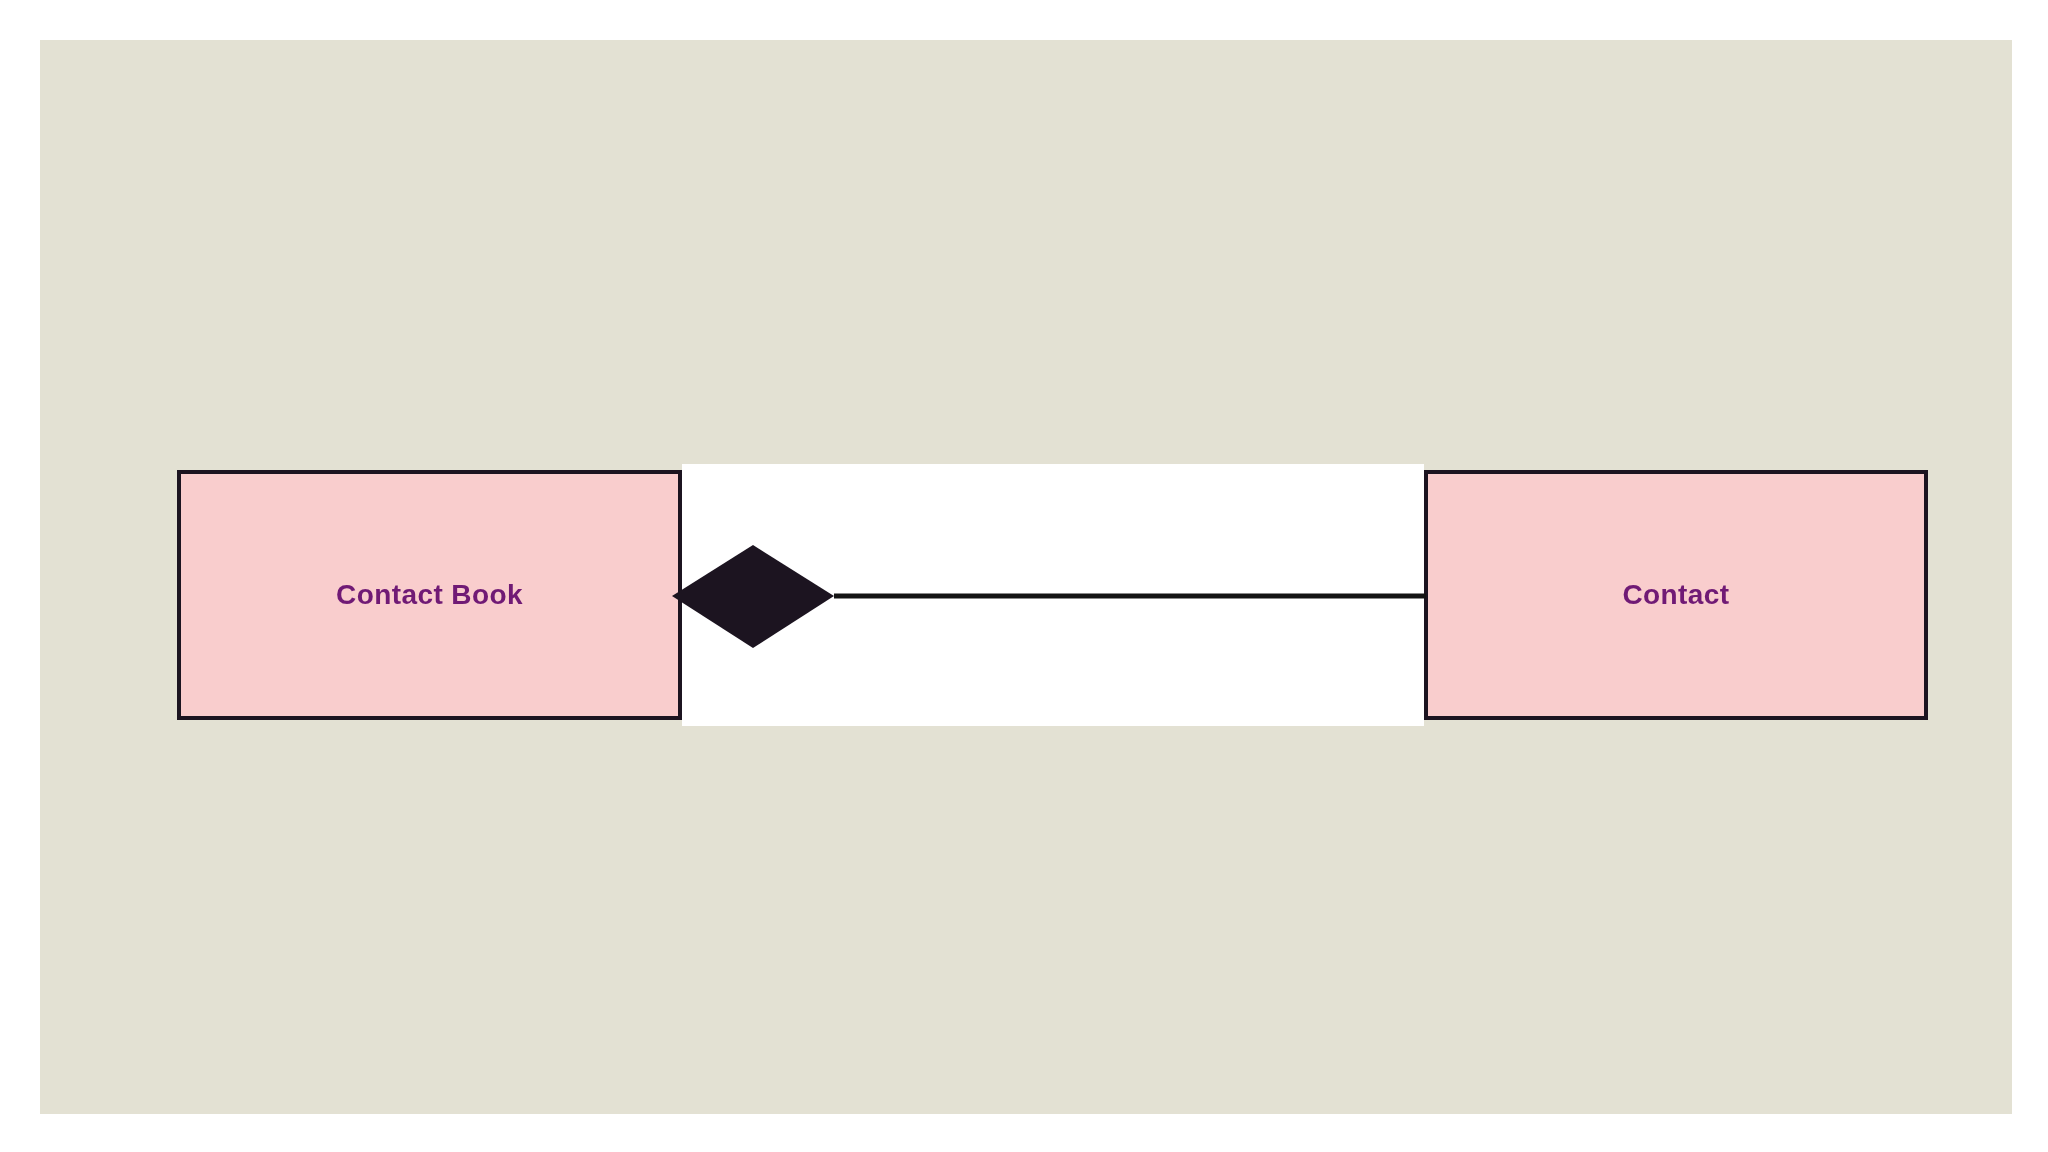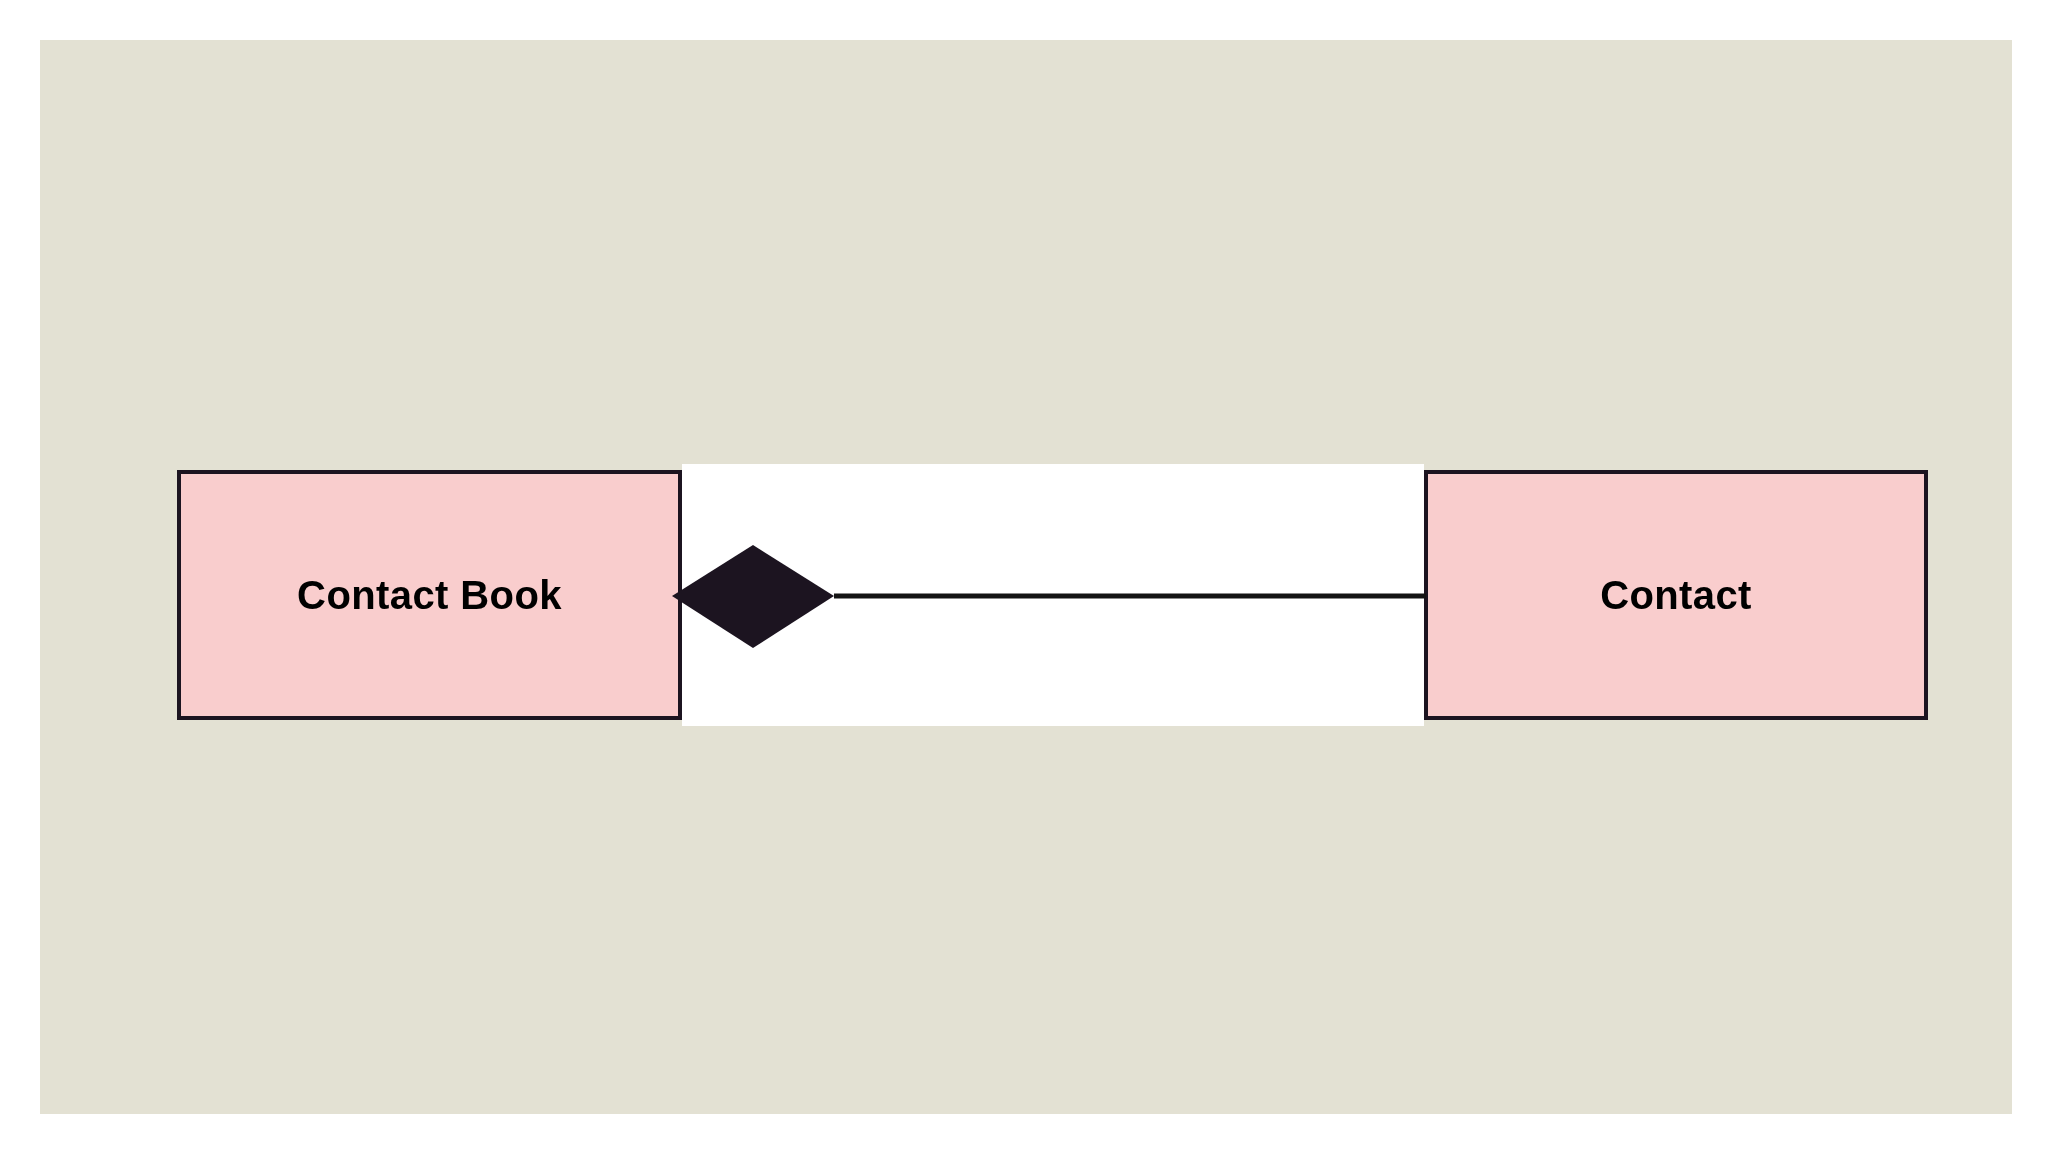--- a/index.html
+++ b/index.html
@@ -46,23 +46,23 @@
     position: absolute;
     box-sizing: border-box;
     background: #f9cdcd;
     border: 4px solid #1c1420;
     display: flex;
     align-items: center;
     justify-content: center;
   }
 
   .entity-box .entity-label {
-    font-size: 40px;
+    font-size: 28px;
     font-weight: 600;
-    color: #000000;
+    color: #701a75;
     letter-spacing: 0.4px;
     line-height: 1;
     white-space: nowrap;
     user-select: none;
   }
 
   #entity-contact-book {
     left: 177px;
     top: 470px;
     width: 505px;

